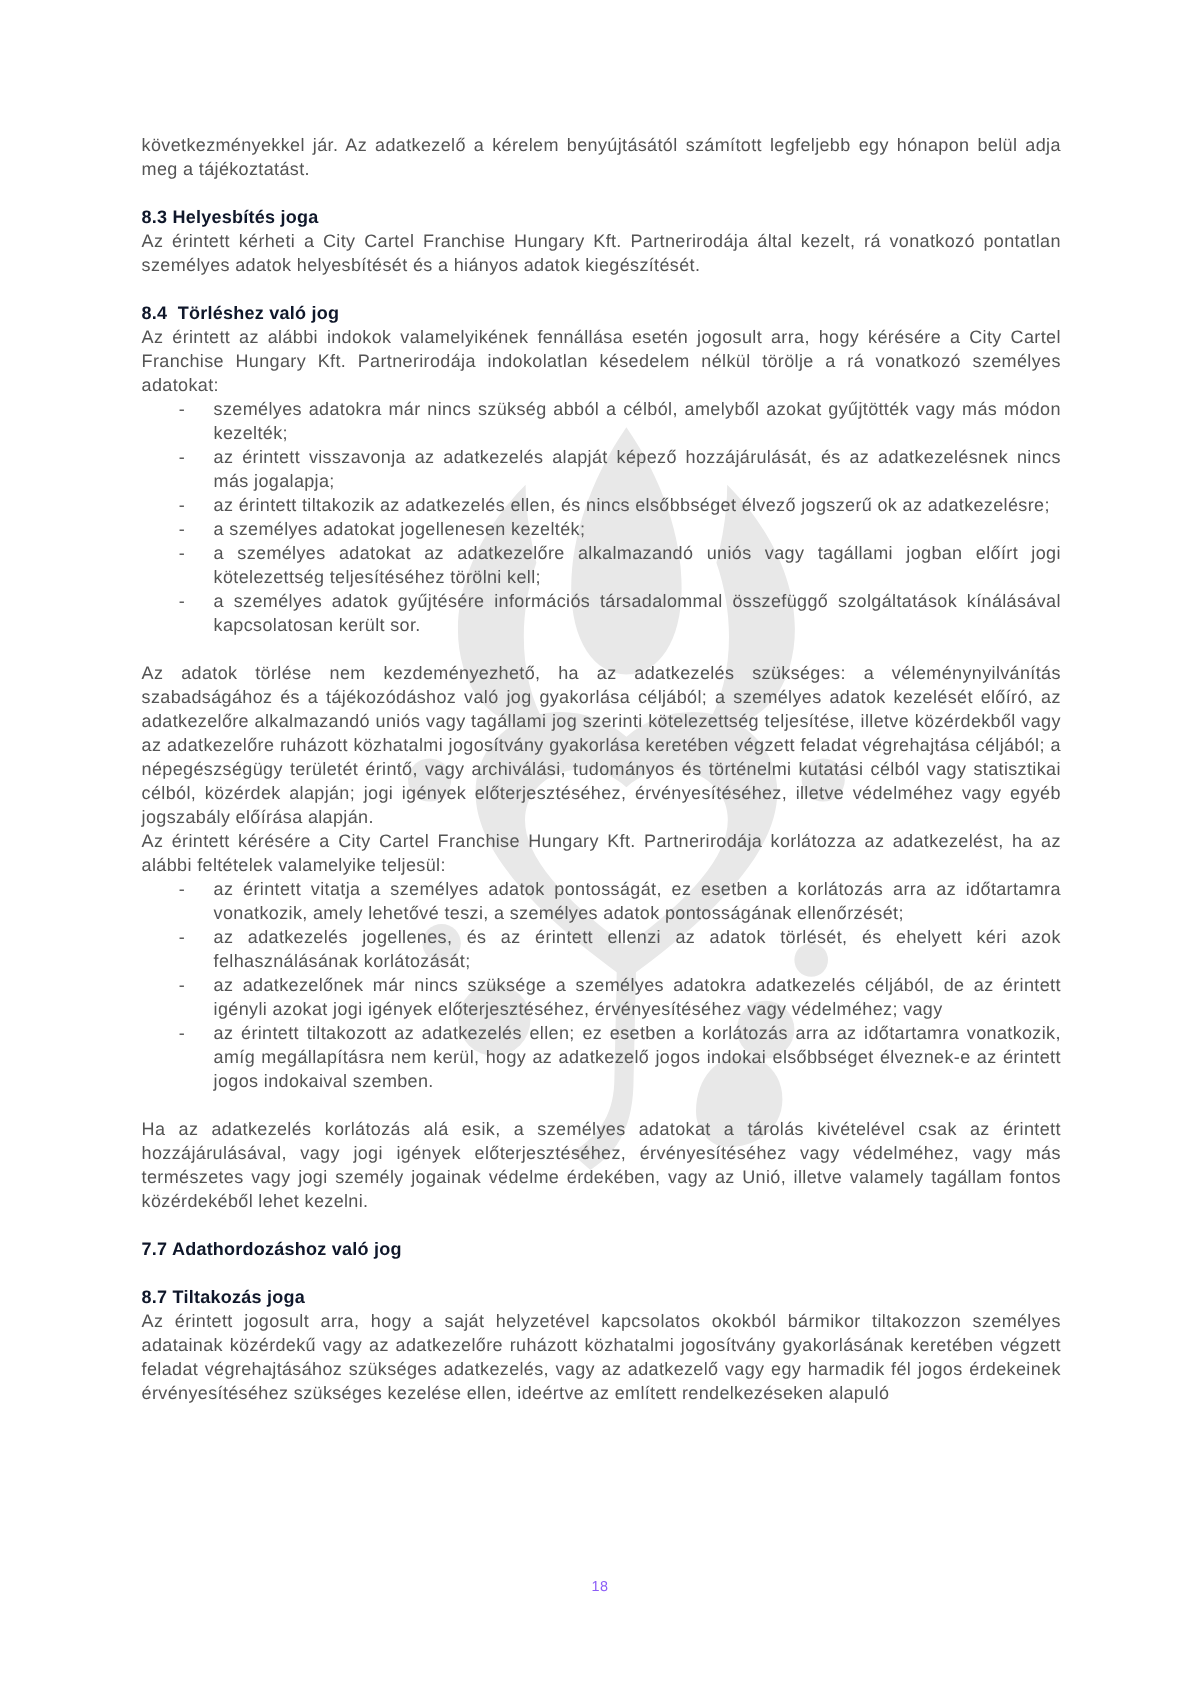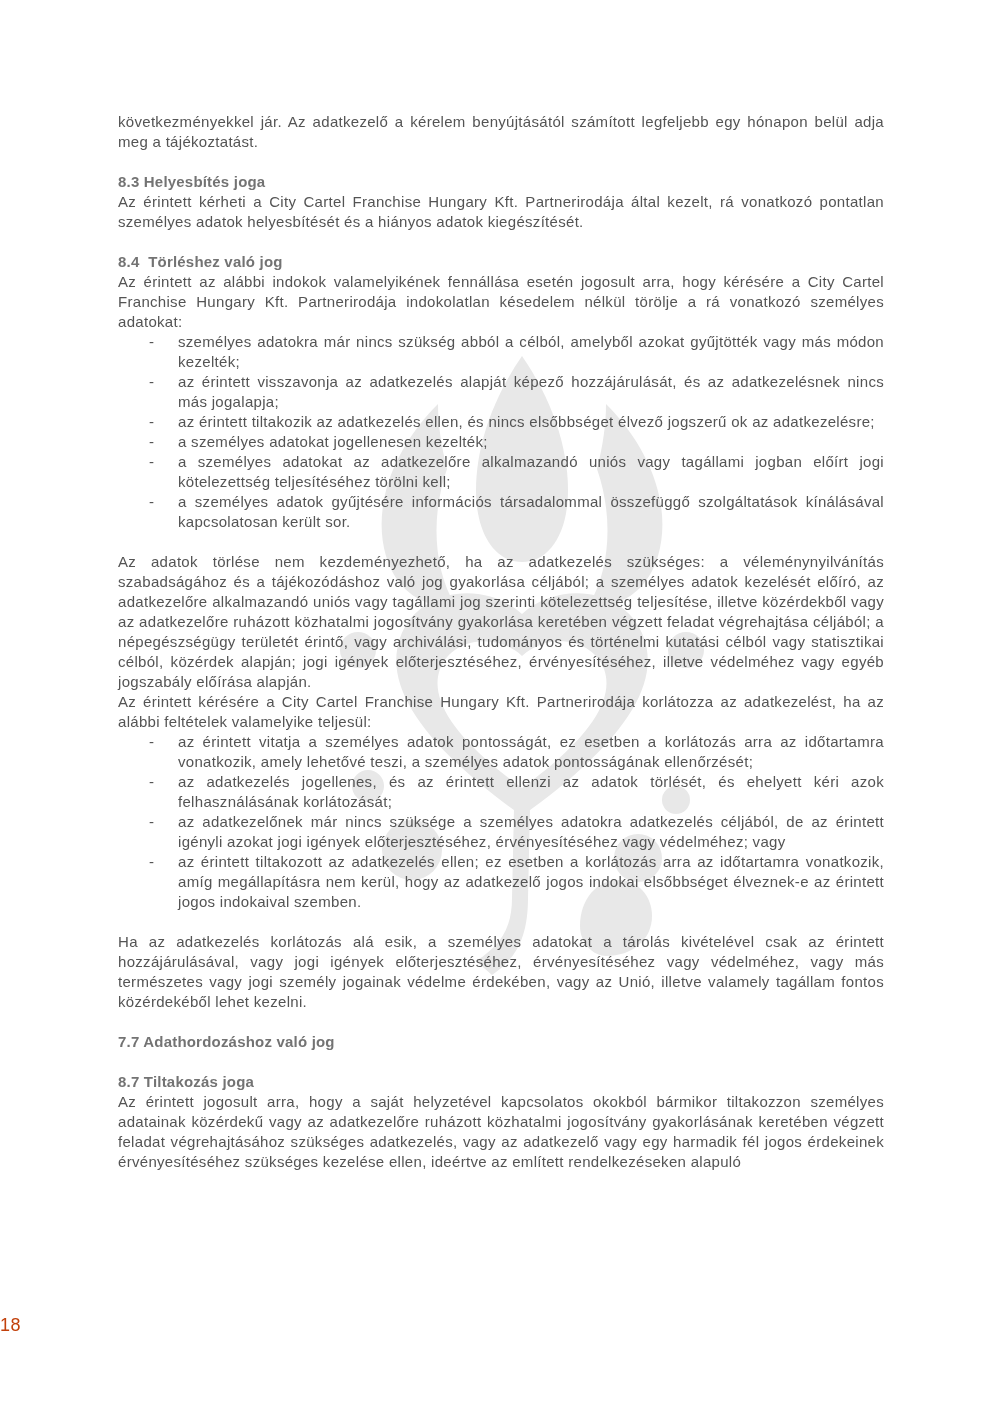--- a/index.html
+++ b/index.html
@@ -31,21 +31,21 @@
     z-index: 1;
     color: #545454;
     font-size: 15px;
     line-height: 20px;
     letter-spacing: 0.3px;
     text-align: justify;
   }
   .heading {
     font-size: 15px;
     font-weight: bold;
-    color: #737373;
+    color: #0f172a;
     margin-top: 20px;
     text-align: left;
     white-space: pre-wrap;
     letter-spacing: 0.2px;
   }
   .para { margin-top: 20px; }
   .bullets { margin-top: 0; }
   .tight { margin-top: 0; }
   .content > :first-child { margin-top: 0; }
   .bullet-item {
@@ -56,23 +56,24 @@
   .bullet-marker {
     position: absolute;
     left: 31px;
     top: 0;
   }
   .footer-page-number {
     position: absolute;
     left: 0;
     right: 0;
     top: 1315px;
-    font-size: 18px;
+    text-align: center;
+    font-size: 12px;
     letter-spacing: 0.5px;
-    color: #c2410c;
+    color: #8b5cf6;
     z-index: 1;
   }
 </style>
 </head>
 <body>
 
 <div class="page">
 
   <svg class="watermark" viewBox="0 0 520 660" xmlns="http://www.w3.org/2000/svg" aria-hidden="true">
     <g fill="#e8e8e8">

